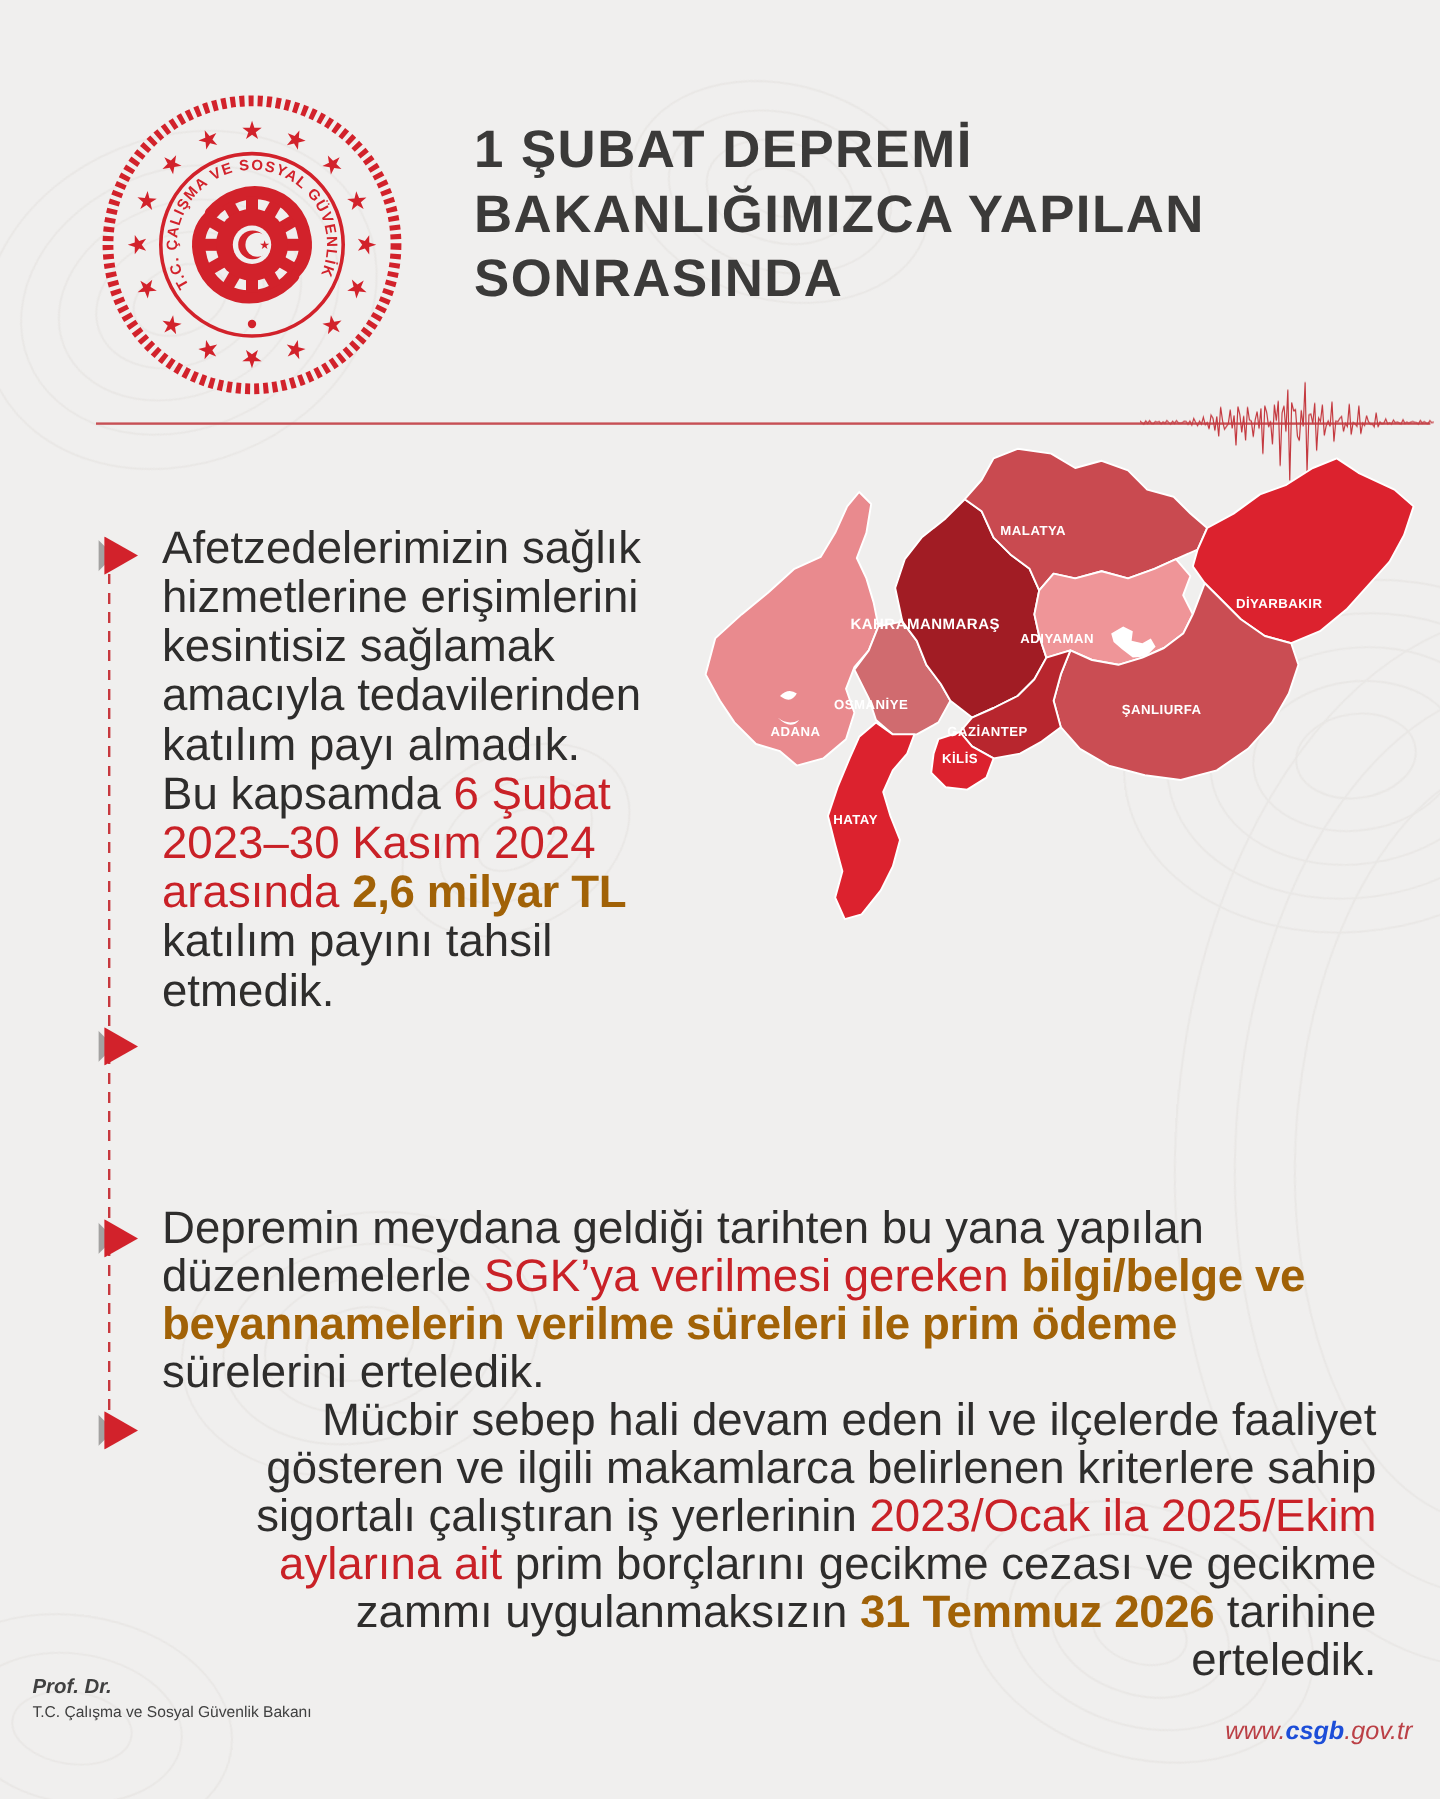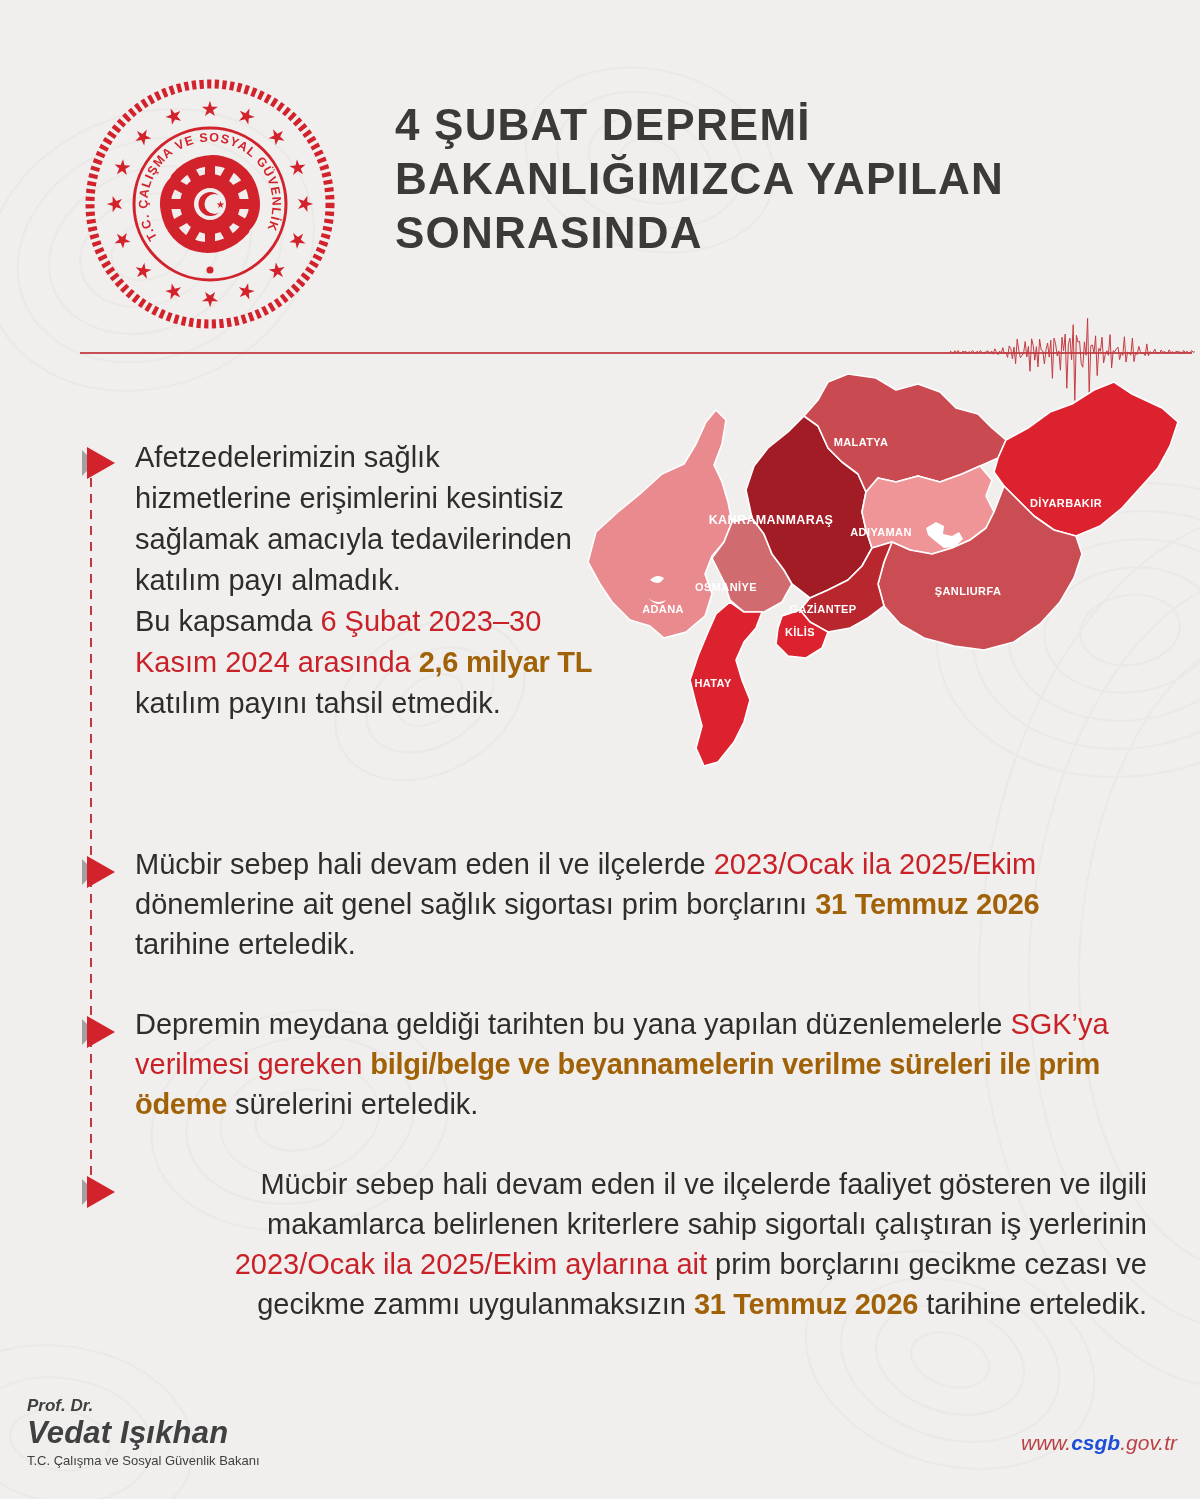--- a/index.html
+++ b/index.html
@@ -11,21 +11,21 @@
   svg{display:block}
   .bg-topo{position:absolute;left:0;top:0;width:1200px;height:1499px;}
   .logo{position:absolute;left:80px;top:74px;width:260px;height:260px;}
   .title{
     position:absolute;left:395px;top:98px;
     font-size:44px;font-weight:bold;color:#3b3a39;
     line-height:54px;letter-spacing:1.2px;
   }
   .divider-line{position:absolute;left:80px;top:352px;width:1112px;height:1.6px;background:#c75055;}
   .waveform{position:absolute;left:950px;top:297px;width:245px;height:110px;}
-  .bullet-text{position:absolute;color:#2e2d2c;font-size:29px;line-height:41px;}
+  .bullet-text{position:absolute;color:#2e2d2c;font-size:38px;line-height:41px;}
   .bullet-1{left:135px;top:437px;width:462px;white-space:pre-wrap;}
   .bullet-2{left:135px;top:844px;width:1000px;line-height:40px;}
   .bullet-3{left:135px;top:1004px;width:1000px;line-height:40px;}
   .bullet-4{left:135px;top:1164px;width:1012px;line-height:40px;text-align:right;}
   .seg-normal{color:#2e2d2c;}
   .seg-red{color:#c92127;}
   .seg-bold{color:#a16207;font-weight:800;letter-spacing:-0.3px;}
   .marker{position:absolute;width:34px;height:32px;}
   .m1{left:82px;top:447px;} .m2{left:82px;top:856px;}
   .m3{left:82px;top:1016px;} .m4{left:82px;top:1176px;}
@@ -186,21 +186,21 @@
         <g>
           <circle cx="0.5" cy="0" r="12" fill="#d2222b"></circle>
           <circle cx="4.5" cy="0" r="10" fill="#f0efee"></circle>
           <text x="10.5" y="3.5" font-size="10" fill="#d2222b" text-anchor="middle">★</text>
         </g>
       </g>
     </svg>
   </div>
 
   <h1 class="title" style="margin:0;">
-      <div>4 ŞUBAT DEPREMİ</div>
+      <div>1 ŞUBAT DEPREMİ</div>
       <div>BAKANLIĞIMIZCA YAPILAN</div>
       <div>SONRASINDA</div>
     </h1>
 
   <div class="divider-line"></div>
   <svg class="waveform" viewBox="0 0 245 110">
     <path id="wavepath" fill="none" stroke="#c43a40" stroke-width="1" d="M0,55 L0.0,54.0 L1.6,55.2 L3.2,56.3 L4.8,53.8 L6.4,55.8 L8.0,53.6 L9.6,55.7 L11.2,55.9 L12.8,54.4 L14.4,54.8 L16.0,54.4 L17.6,56.1 L19.2,54.6 L20.8,55.7 L22.4,53.5 L24.0,55.1 L25.6,56.4 L27.2,54.1 L28.8,55.8 L30.4,53.5 L32.0,55.6 L33.6,55.6 L35.2,55.3 L36.8,54.1 L38.4,54.2 L40.0,56.6 L41.6,54.0 L43.2,57.2 L44.8,51.8 L46.4,55.0 L48.0,57.7 L49.6,54.0 L51.2,56.5 L52.8,50.7 L54.4,56.9 L56.0,55.2 L57.6,60.4 L59.2,48.9 L60.8,51.5 L62.4,61.8 L64.0,50.1 L65.6,66.7 L67.2,42.1 L68.8,53.6 L70.4,60.7 L72.0,58.4 L73.6,56.0 L75.2,44.5 L76.8,59.9 L78.4,49.3 L80.0,74.2 L81.6,41.8 L83.2,48.4 L84.8,63.2 L86.4,49.7 L88.0,69.9 L89.6,42.1 L91.2,53.0 L92.8,53.9 L94.4,67.0 L96.0,52.7 L97.6,46.0 L99.2,60.1 L100.8,43.3 L102.4,81.3 L104.0,41.1 L105.6,46.8 L107.2,58.9 L108.8,53.9 L110.4,73.2 L112.0,40.3 L113.6,53.7 L115.2,37.1 L116.8,91.2 L118.4,46.9 L120.0,41.2 L121.6,62.7 L123.2,27.7 L124.8,103.4 L126.4,38.4 L128.0,45.1 L129.6,44.3 L131.2,66.5 L132.8,70.2 L134.4,44.9 L136.0,58.3 L137.6,21.4 L139.2,96.0 L140.8,48.6 L142.4,48.0 L144.0,56.0 L145.6,38.8 L147.2,78.6 L148.8,51.4 L150.4,54.3 L152.0,40.3 L153.6,65.9 L155.2,57.7 L156.8,53.8 L158.4,58.3 L160.0,37.7 L161.6,71.0 L163.2,53.8 L164.8,54.6 L166.4,51.8 L168.0,50.1 L169.6,62.6 L171.2,55.8 L172.8,58.4 L174.4,39.7 L176.0,65.1 L177.6,55.0 L179.2,56.2 L180.8,58.2 L182.4,41.0 L184.0,64.6 L185.6,55.5 L187.2,57.6 L188.8,49.4 L190.4,54.5 L192.0,56.4 L193.6,56.4 L195.2,58.6 L196.8,46.9 L198.4,58.8 L200.0,54.6 L201.6,56.1 L203.2,55.6 L204.8,52.1 L206.4,56.2 L208.0,55.3 L209.6,56.4 L211.2,53.0 L212.8,55.4 L214.4,54.7 L216.0,55.5 L217.6,56.3 L219.2,52.8 L220.8,55.8 L222.4,54.8 L224.0,55.7 L225.6,54.9 L227.2,54.2 L228.8,54.9 L230.4,55.2 L232.0,56.4 L233.6,53.4 L235.2,55.6 L236.8,54.4 L238.4,55.4 L240.0,56.1 L241.6,53.5 L243.2,55.3 L244.8,54.7"></path>
   </svg>
 
   <div class="dash-line"></div>
@@ -217,21 +217,20 @@
     <polygon points="0,3 13,16 0,29" fill="#a3a2a1"></polygon>
       <polygon points="5,0 33,16 5,32" fill="#d2222b"></polygon>
   </svg>
   <svg class="marker m4" viewBox="0 0 34 32">
     <polygon points="0,3 13,16 0,29" fill="#a3a2a1"></polygon>
       <polygon points="5,0 33,16 5,32" fill="#d2222b"></polygon>
   </svg>
 
   <p class="bullet-text bullet-1" style="margin:0;"><span class="seg-normal">Afetzedelerimizin sağlık hizmetlerine erişimlerini kesintisiz sağlamak amacıyla tedavilerinden katılım payı almadık.
 Bu kapsamda </span><span class="seg-red">6 Şubat 2023–30 Kasım 2024 arasında </span><span class="seg-bold">2,6 milyar TL</span><span class="seg-normal"> katılım payını tahsil etmedik.</span></p>
-  <p class="bullet-text bullet-2" style="margin:0;"><span class="seg-normal">Mücbir sebep hali devam eden il ve ilçelerde </span><span class="seg-red">2023/Ocak ila 2025/Ekim</span><span class="seg-normal"> dönemlerine ait genel sağlık sigortası prim borçlarını </span><span class="seg-bold">31 Temmuz 2026</span><span class="seg-normal"> tarihine erteledik.</span></p>
   <p class="bullet-text bullet-3" style="margin:0;"><span class="seg-normal">Depremin meydana geldiği tarihten bu yana yapılan düzenlemelerle </span><span class="seg-red">SGK’ya verilmesi gereken </span><span class="seg-bold">bilgi/belge ve beyannamelerin verilme süreleri ile prim ödeme</span><span class="seg-normal"> sürelerini erteledik.</span></p>
   <p class="bullet-text bullet-4" style="margin:0;"><span class="seg-normal">Mücbir sebep hali devam eden il ve ilçelerde faaliyet gösteren ve ilgili makamlarca belirlenen kriterlere sahip sigortalı çalıştıran iş yerlerinin </span><span class="seg-red">2023/Ocak ila 2025/Ekim aylarına ait</span><span class="seg-normal"> prim borçlarını gecikme cezası ve gecikme zammı uygulanmaksızın </span><span class="seg-bold">31 Temmuz 2026</span><span class="seg-normal"> tarihine erteledik.</span></p>
 
   <svg class="map" viewBox="0 0 634 416">
     <g stroke="#ffffff" stroke-width="1.6" stroke-linejoin="round">
       <polygon points="150,40 160,50 156,74 148,95 156,112 162,132 166,152 158,172 146,186 139,204 146,224 139,246 120,262 98,268 84,256 64,250 46,232 34,214 22,192 30,162 52,142 74,124 96,104 118,94 130,74 140,52" fill="#e98a8e"></polygon>
       <polygon points="166,152 186,148 198,164 206,184 218,200 226,214 216,232 198,242 178,242 164,230 158,212 146,188 158,172" fill="#d06b6f"></polygon>
       <polygon points="164,232 178,242 196,242 190,258 178,272 170,290 176,310 184,330 178,352 168,372 152,392 138,396 130,378 136,356 130,334 124,310 132,286 142,262 150,244" fill="#dc222e"></polygon>
       <polygon points="186,148 180,120 188,96 202,78 222,62 238,46 252,56 262,78 276,92 292,104 300,122 296,142 300,160 306,178 296,196 282,210 262,220 244,228 226,214 218,200 206,184 198,164" fill="#a11c24"></polygon>
       <polygon points="238,46 252,30 262,12 282,4 310,8 330,20 352,14 374,22 390,38 412,44 426,58 440,70 432,88 414,96 396,104 374,112 352,106 330,112 312,108 300,122 292,104 276,92 262,78 252,56" fill="#c94a50"></polygon>
@@ -255,21 +254,20 @@
       <text x="97" y="243" font-size="11">ADANA</text>
       <text x="257" y="243" font-size="11">GAZİANTEP</text>
       <text x="402" y="225" font-size="11">ŞANLIURFA</text>
       <text x="234" y="266" font-size="11">KİLİS</text>
       <text x="147" y="317" font-size="11">HATAY</text>
     </g>
   </svg>
 
   <div class="sig">
     <div class="sig-title">Prof. Dr.</div>
-    <div class="sig-name">Vedat Işıkhan</div>
     <div class="sig-role">T.C. Çalışma ve Sosyal Güvenlik Bakanı</div>
   </div>
 
   <div class="url">
     <span>www.</span><span class="seg-bold">csgb</span><span>.gov.tr</span>
   </div>
 
 </div>
 
 </body></html>

